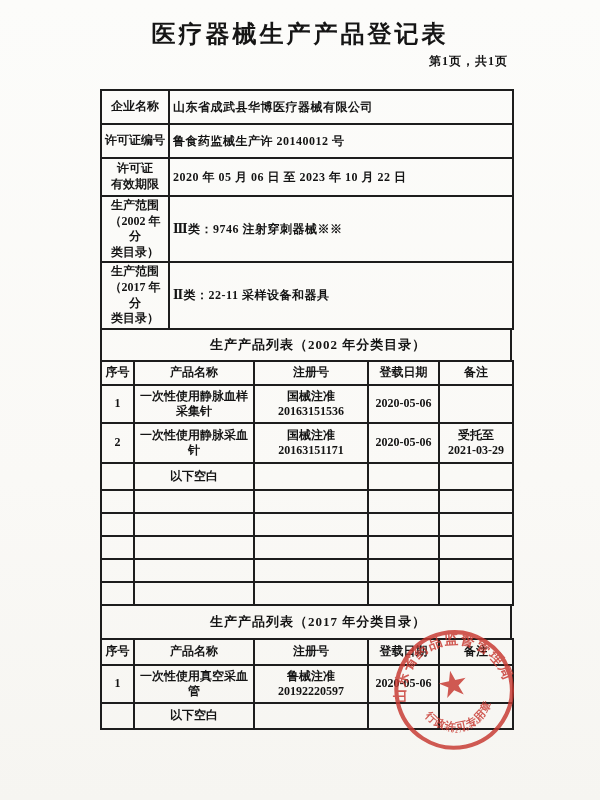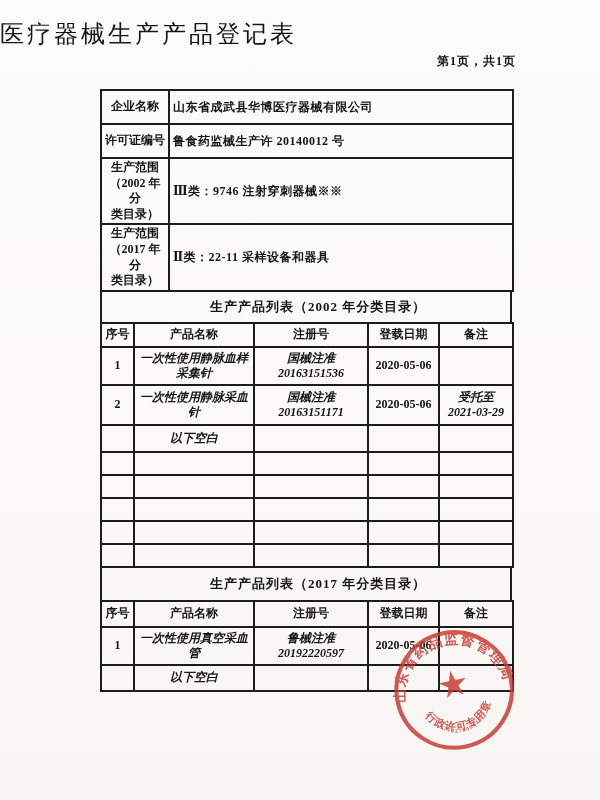--- a/index.html
+++ b/index.html
@@ -9,25 +9,25 @@
     font-family:"Liberation Serif","DejaVu Serif",serif;
     color:#141414;
   }
   .sheet{
     position:relative;width:600px;height:800px;
     background:linear-gradient(180deg,#fcfcfa 0%,#faf9f6 60%,#f6f5f1 100%);
     overflow:hidden;
   }
   .doc-title{
     position:absolute;top:18px;left:0;width:600px;
-    font-size:24px;font-weight:normal;letter-spacing:3px;
+    text-align:center;font-size:24px;font-weight:bold;letter-spacing:3px;
     margin:0;color:#151515;
   }
   .page-info{
-    position:absolute;top:53px;right:84px;
+    position:absolute;top:53px;right:92px;
     font-size:12px;font-weight:bold;letter-spacing:1px;
   }
   .stack{position:absolute;left:100px;top:73px;width:412px;}
   table.t{
     width:412px;border-collapse:collapse;table-layout:fixed;
     margin-top:-2px;
   }
   table.t:first-child{margin-top:16px;}
   table.t td{
     border:2px solid #1d1d1d;
@@ -37,21 +37,21 @@
   }
   td.lbl{text-align:center;white-space:pre-line;line-height:1.3;}
   td.val{text-align:left;padding-left:12px;font-size:12.5px;letter-spacing:.5px;}
   .section-row{
     box-sizing:border-box;width:412px;margin-top:-2px;
     border:2px solid #1d1d1d;
     display:flex;align-items:center;justify-content:center;
     font-size:13px;font-weight:bold;letter-spacing:1px;padding-left:24px;
   }
   td.ctr{text-align:center;}
-  td.pre{white-space:pre-line;text-align:center;line-height:1.25;font-style:italic;}
+  td.pre{white-space:pre-line;text-align:center;line-height:1.25;}
   .h30{height:30px}.h34{height:34px}.h52{height:52px}.h50{height:50px}
   .st34{height:34px}.st36{height:36px}
   .hd22 td{height:20px}.hd24 td{height:22px}
   .r36 td{height:34px}.r38 td{height:36px}.r25 td{height:23px}.r24 td{height:22px}
   .empty td{height:19px}
   .footer-row{
     box-sizing:border-box;width:412px;height:86px;margin-top:-2px;
     border:2px solid #1d1d1d;position:relative;
   }
   .issuer{
@@ -84,20 +84,25 @@
           <col style="width:344px">
         </colgroup>
       <tbody>
           <tr>
         <td class="lbl h30">企业名称</td>
         <td class="val h30">山东省成武县华博医疗器械有限公司</td>
       </tr>
       <tr>
         <td class="lbl h30">许可证编号</td>
         <td class="val h30">鲁食药监械生产许 20140012 号</td>
+      </tr>
+      <tr>
+        <td class="lbl h34">许可证
+有效期限</td>
+        <td class="val h34">2020 年 05 月 06 日  至 2023 年 10 月 22 日</td>
       </tr>
       <tr>
         <td class="lbl h52">生产范围
 （2002 年分
 类目录）</td>
         <td class="val h52">Ⅲ类：9746 注射穿刺器械※※</td>
       </tr>
       <tr>
         <td class="lbl h50">生产范围
 （2017 年分

